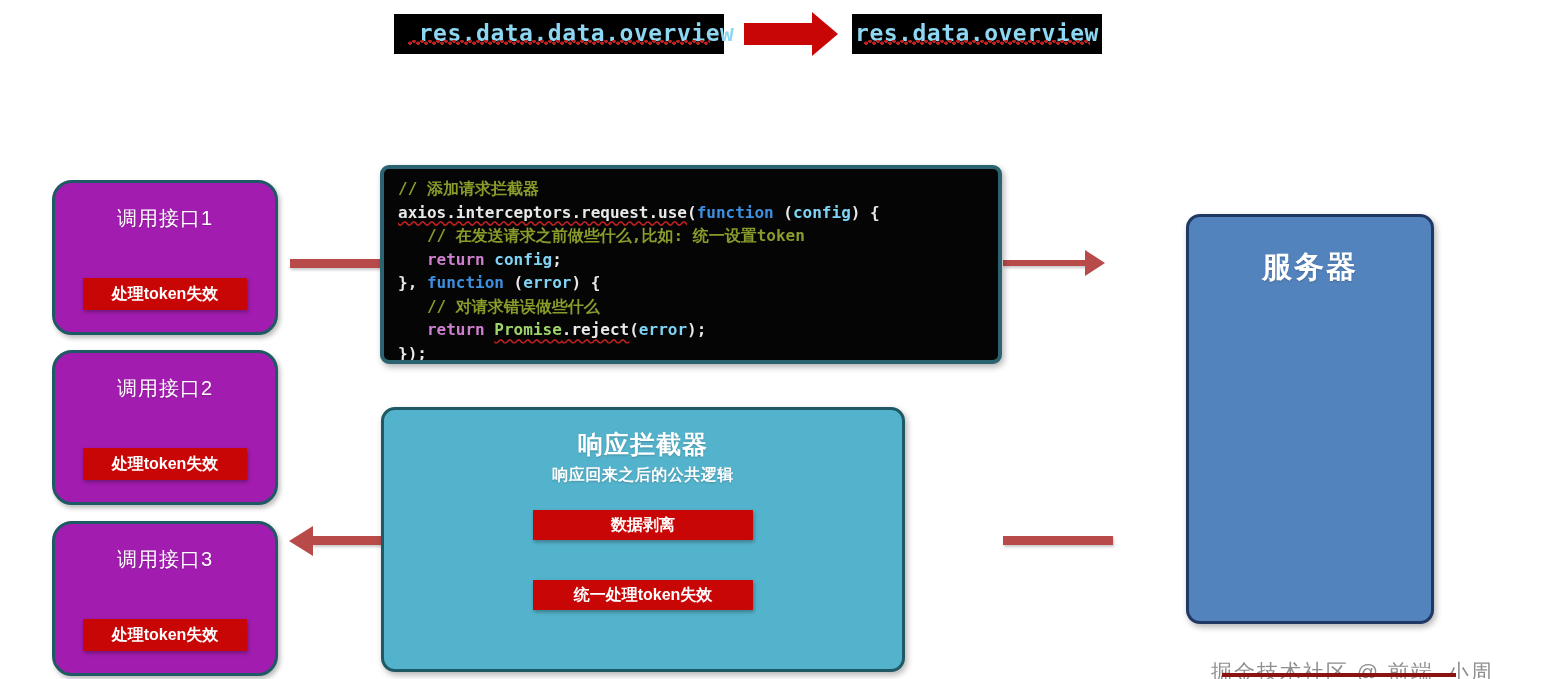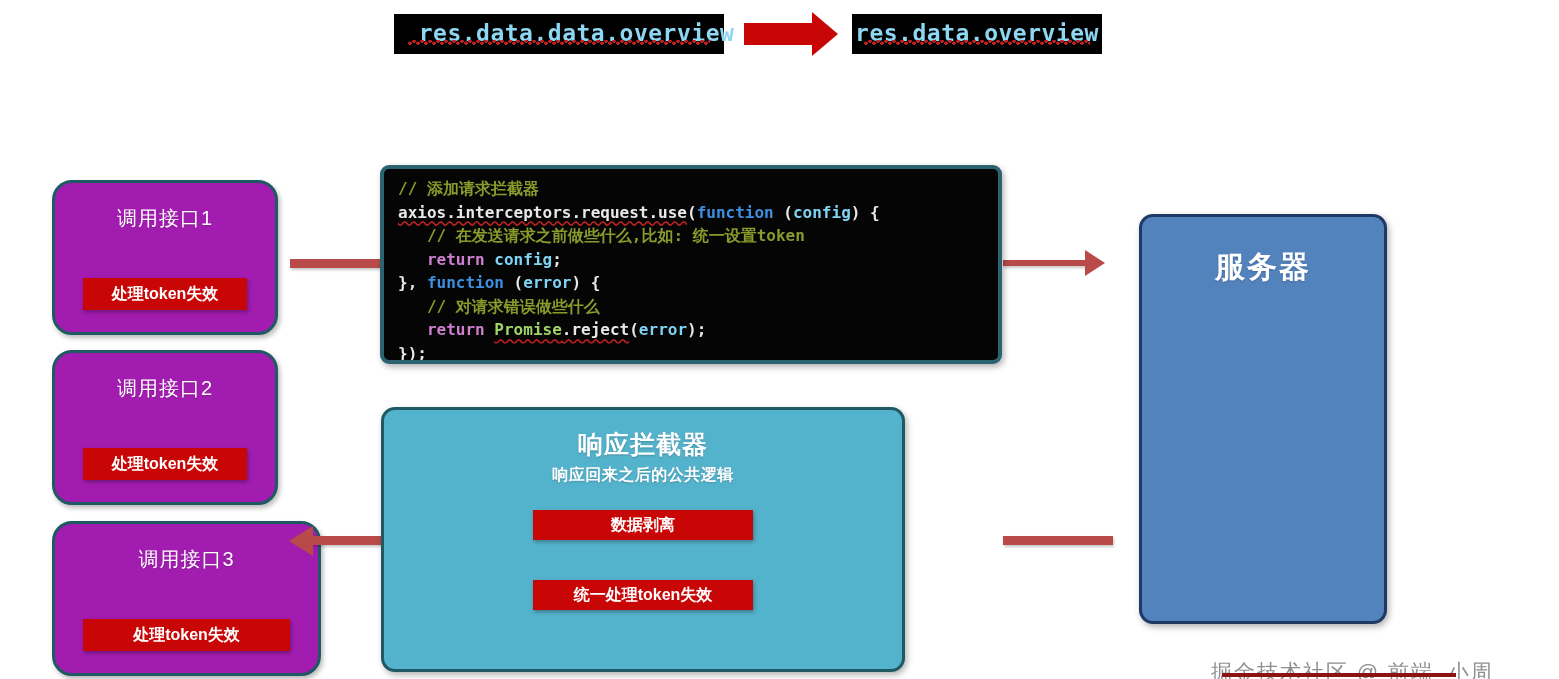--- a/index.html
+++ b/index.html
@@ -264,21 +264,21 @@
   <div class="api-box" style="left:52px; top:180px; width:226px; height:155px;">
     <div class="box-title">调用接口1</div>
     <div class="red-btn">处理token失效</div>
   </div>
 
   <div class="api-box" style="left:52px; top:350px; width:226px; height:155px;">
     <div class="box-title">调用接口2</div>
     <div class="red-btn">处理token失效</div>
   </div>
 
-  <div class="api-box" style="left:52px; top:521px; width:269px; height:155px;">
+  <div class="api-box" style="left:52px; top:521px; width:226px; height:155px;">
     <div class="box-title">调用接口3</div>
     <div class="red-btn">处理token失效</div>
   </div>
 
   <div class="conn" style="left:290px; top:259px; width:96px;"></div>
 
   <div class="conn thin" style="left:1003px; top:260px; width:88px;"></div>
   <div class="arrow-head-r" style="left:1085px; top:250px;"></div>
 
   <div class="conn" style="left:1003px; top:536px; width:110px;"></div>
@@ -297,20 +297,20 @@
 <span class="tok-plain">});</span></pre>
   </div>
 
   <div id="resp-box" style="left:381px; top:407px; width:524px; height:265px;">
     <div class="resp-title">响应拦截器</div>
     <div class="resp-sub">响应回来之后的公共逻辑</div>
     <div class="red-btn" id="resp-btn-2">数据剥离</div>
     <div class="red-btn" id="resp-btn-1">统一处理token失效</div>
   </div>
 
-  <div id="server-box" style="left:1139px; top:214px; width:248px; height:410px;">
+  <div id="server-box" style="left:1186px; top:214px; width:248px; height:410px;">
     <div class="server-title">服务器</div>
   </div>
 
   <div id="watermark" style="left:1211px; top:631px;">掘金技术社区 @ 前端_小周</div>
   <div id="bottom-rule" style="left:1222px; top:673px; width:234px;"></div>
 
 </div>
 
 </body></html>

